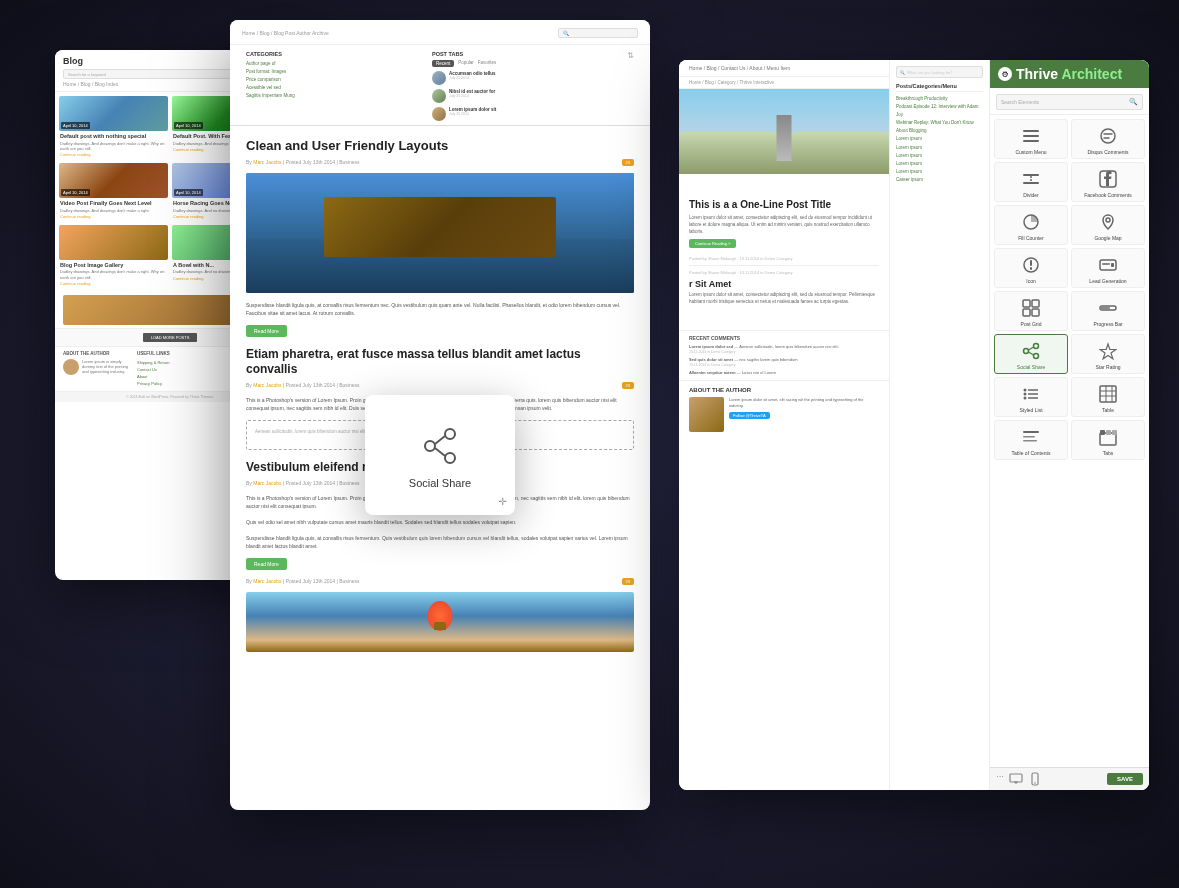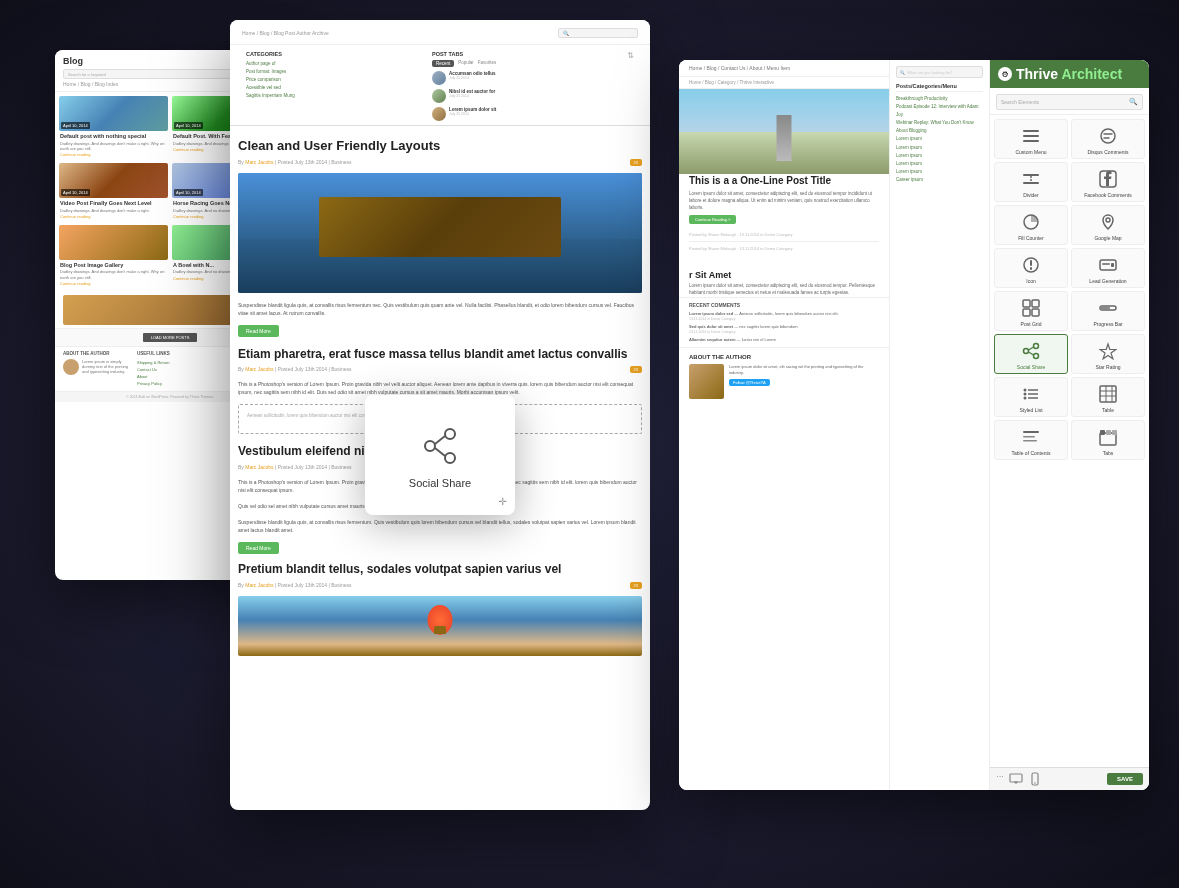--- a/index.html
+++ b/index.html
@@ -159,21 +159,21 @@
       width: 80px;
       height: 10px;
       display: flex;
       align-items: center;
       padding: 0 4px;
       font-size: 5px;
       color: #999;
     }
 
     .post-content {
-      padding: 12px 8px;
+      padding: 12px 16px;
       overflow: hidden;
     }
 
     .post-main-title {
       font-size: 13px;
       font-weight: bold;
       color: #222;
       line-height: 1.3;
       margin-bottom: 4px;
     }
@@ -285,21 +285,21 @@
 
     .thrive-post-hero {
       width: 100%;
       height: 85px;
       background: linear-gradient(135deg, #7ab3d4 0%, #4a8cae 30%, #bcd4e8 60%, #8aacbe 100%);
       position: relative;
       overflow: hidden;
     }
 
     .thrive-post-content {
-      padding: 0 10px;
+      padding: 24px 10px;
     }
     .thrive-post-title {
       font-size: 10px;
       font-weight: bold;
       color: #222;
       line-height: 1.3;
       margin-bottom: 4px;
     }
     .thrive-post-body {
       font-size: 4.5px;
@@ -318,21 +318,21 @@
     }
     .thrive-post-body2 {
       font-size: 4.5px;
       color: #666;
       line-height: 1.5;
     }
     .thrive-lorem-section {
       font-size: 9px;
       font-weight: bold;
       color: #222;
-      margin: 19px 0 3px;
+      margin: 4px 0 3px;
     }
 
     .thrive-about-author {
       padding: 6px 10px;
       border-top: 1px solid #eee;
     }
     .thrive-about-title {
       font-size: 6px;
       font-weight: bold;
       color: #333;
@@ -710,21 +710,20 @@
     <div class="post-section-title">Vestibulum eleifend nisl s...</div>
     <div class="post-meta">
       By <span>Marc Jacobs</span> | Posted July 13th 2014 | Business
     </div>
     <div class="post-body-text">This is a Photoshop's version of Lorem Ipsum. Proin gravida nibh vel lorem quis bibendum auctor, nisi elit consequat ipsum, nec sagittis sem nibh id elit. lorem quis bibendum auctor nisi elit consequat ipsum.</div>
     <div class="post-body-text">Quis vel odio sel amet nibh vulputate cursus amet mauris blandit tellus. Sodales sed blandit tellus sodales volutpat sapien.</div>
     <div class="post-body-text">Suspendisse blandit ligula quis, at convallis risus fermentum. Quis vestibulum quis lorem bibendum cursus vel blandit tellus, sodales volutpat sapien varius vel. Lorem ipsum blandit amet lactus blandit amet.</div>
 
     <div style="display:inline-block;background:#5cb85c;color:#fff;font-size:5px;padding:3px 8px;border-radius:2px;margin-bottom:8px;">Read More</div>
 
-    <div class="post-section-title">Pretium blandit tellus, sodales volutpat sapien varius vel</div>
     <div class="post-meta">
       By <span>Marc Jacobs</span> | Posted July 13th 2014 | Business
       <span style="float:right;background:#e8a020;color:#fff;padding:1px 4px;border-radius:2px;font-size:4px;">23</span>
     </div>
     
     <div style="width:100%;height:60px;background:linear-gradient(180deg,#87CEEB 0%,#4682B4 40%,#DEB887 80%,#8B6914 100%);border-radius:2px;position:relative;overflow:hidden;margin-top:4px;">
       <div style="position:absolute;top:15%;left:50%;transform:translateX(-50%);width:25px;height:30px;background:radial-gradient(ellipse,#FF6B35,#E8402A);border-radius:50%;"></div>
       <div style="position:absolute;top:50%;left:50%;transform:translateX(-50%);width:12px;height:8px;background:#8B6914;border-radius:2px 2px 0 0;"></div>
     </div>
   </div>

